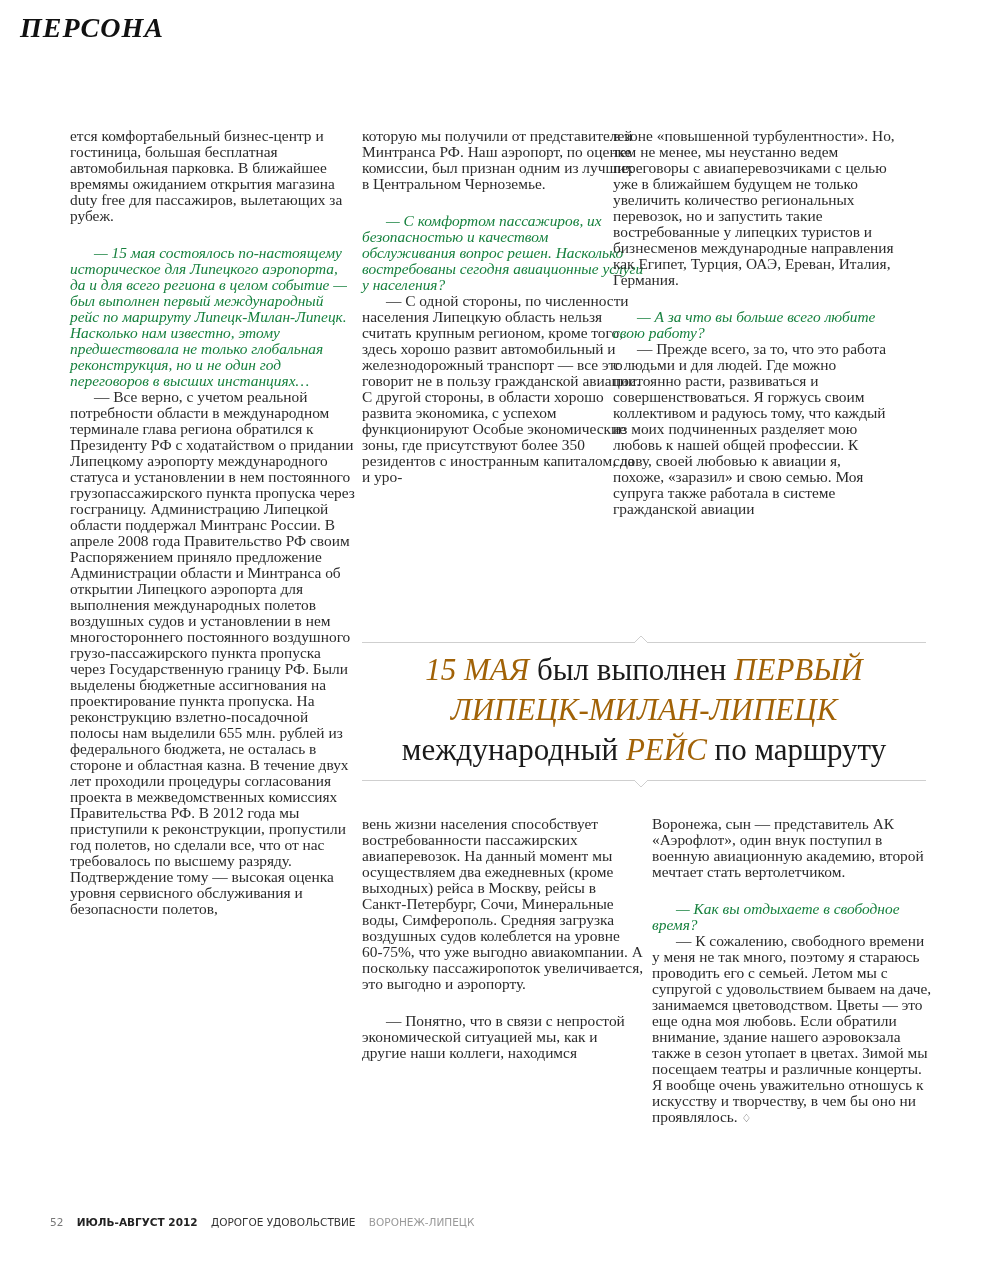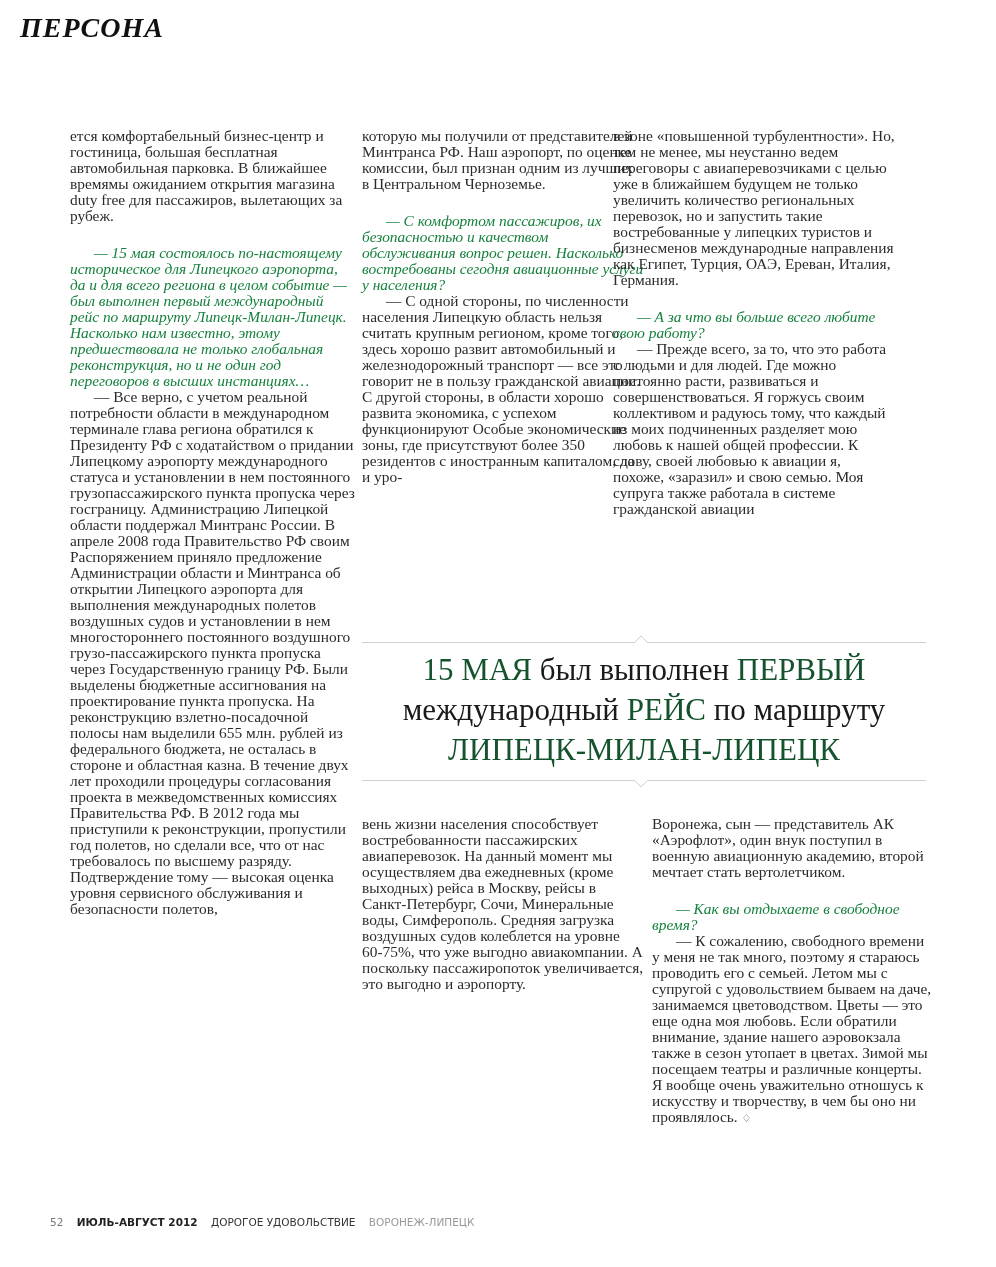--- a/index.html
+++ b/index.html
@@ -17,21 +17,21 @@
   .c3 { left:613px; top:128px; }
   .c2b { left:362px; top:816px; }
   .c3b { left:652px; top:816px; }
   .pull { position:absolute; left:362px; top:634px; width:564px; height:150px; }
   .rule { position:absolute; left:0; width:100%; height:1px; background:#cfcfcf; }
   .rule.top { top:8px; } .rule.bot { top:146px; }
   .notch { position:absolute; left:272px; width:14px; height:8px; }
   .notch.top { top:1px; } .notch.bot { top:146px; }
   .pull-text { position:absolute; left:0; top:16px; width:100%; text-align:center;
                font-size:31px; line-height:40px; color:#1a1a1a; }
-  .hl { color:#14532d; }
+  .hl { color:#a16207;font-style:italic; }
   .footer { position:absolute; left:50px; top:1216px; font-family:"DejaVu Sans", sans-serif; font-size:10.5px; }
   .footer span { margin-right:10px; }
   .f-num { color:#777;text-align:center; }
   .f-date { font-weight:bold; color:#222;margin-top:24px; }
   .f-mag { color:#333; }
   .f-city { color:#999; }
   .end-mark { color:#555; font-size:11px; }
 </style>
 </head>
 <body>
@@ -59,32 +59,33 @@
   <p class="a">— Прежде всего, за то, что это работа с людьми и для людей. Где можно постоянно расти, развиваться и совершенствоваться. Я горжусь своим коллективом и радуюсь тому, что каждый из моих подчиненных разделяет мою любовь к нашей общей профессии. К слову, своей любовью к авиации я, похоже, «заразил» и свою семью. Моя супруга также работала в системе гражданской авиации</p>
 </div>
 
 <div class="pull">
   <div class="rule top"></div>
   <svg class="notch top" viewBox="0 0 14 8">
       <polyline points="0,8 7,1 14,8" fill="#fff" stroke="#cfcfcf" stroke-width="1"></polyline>
     </svg>
   <div class="pull-text">
     <div><span class="hl">15 МАЯ</span><span> был выполнен </span><span class="hl">ПЕРВЫЙ</span></div>
+    <div><span class="hl">ЛИПЕЦК-МИЛАН-ЛИПЕЦК</span></div>
     <div><span>международный </span><span class="hl">РЕЙС</span><span> по маршруту</span></div>
-    <div><span class="hl">ЛИПЕЦК-МИЛАН-ЛИПЕЦК</span></div>
   </div>
   <div class="rule bot"></div>
   <svg class="notch bot" viewBox="0 0 14 8">
       <polyline points="0,0 7,7 14,0" fill="#fff" stroke="#cfcfcf" stroke-width="1"></polyline>
     </svg>
 </div>
 
 <div class="col c2b">
   <p>вень жизни населения способствует востребованности пассажирских авиаперевозок. На данный момент мы осуществляем два ежедневных (кроме выходных) рейса в Москву, рейсы в Санкт-Петербург, Сочи, Минеральные воды, Симферополь. Средняя загрузка воздушных судов колеблется на уровне 60-75%, что уже выгодно авиакомпании. А поскольку пассажиропоток увеличивается, это выгодно и аэропорту.</p>
   <div class="gap"></div>
+  <p class="a">— Понятно, что в связи с непростой экономической ситуацией мы, как и другие наши коллеги, находимся</p>
 </div>
 
 <div class="col c3b">
   <p>Воронежа, сын — представитель АК «Аэрофлот», один внук поступил в военную авиационную академию, второй мечтает стать вертолетчиком.</p>
   <div class="gap"></div>
   <p class="q">— Как вы отдыхаете в свободное время?</p>
   <p class="a"><span>— К сожалению, свободного времени у меня не так много, поэтому я стараюсь проводить его с семьей. Летом мы с супругой с удовольствием бываем на даче, занимаемся цветоводством. Цветы — это еще одна моя любовь. Если обратили внимание, здание нашего аэровокзала также в сезон утопает в цветах. Зимой мы посещаем театры и различные концерты. Я вообще очень уважительно отношусь к искусству и творчеству, в чем бы оно ни проявлялось.</span> <span class="end-mark">♢</span></p>
 </div>
 
 <div class="footer">

